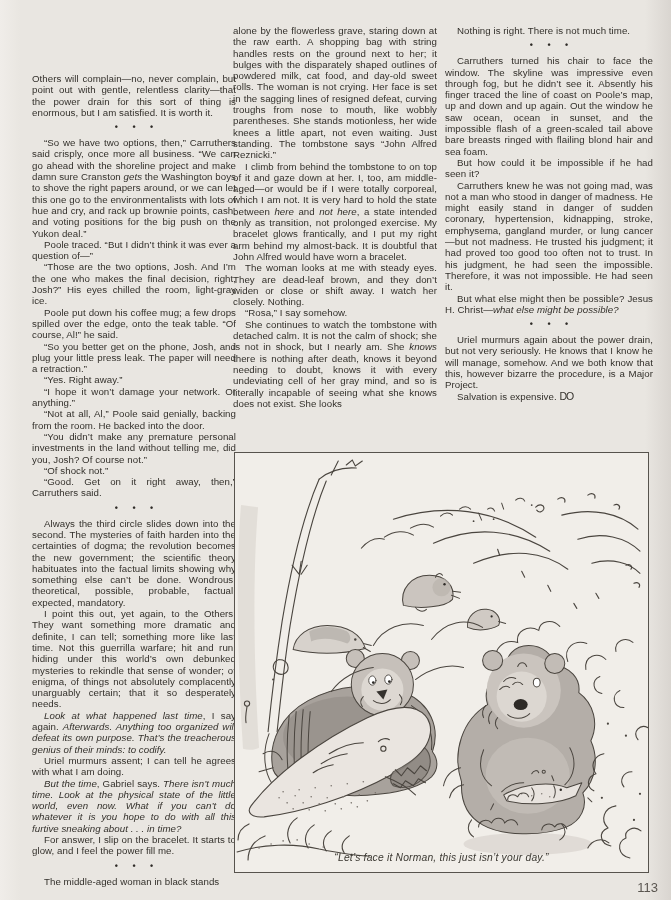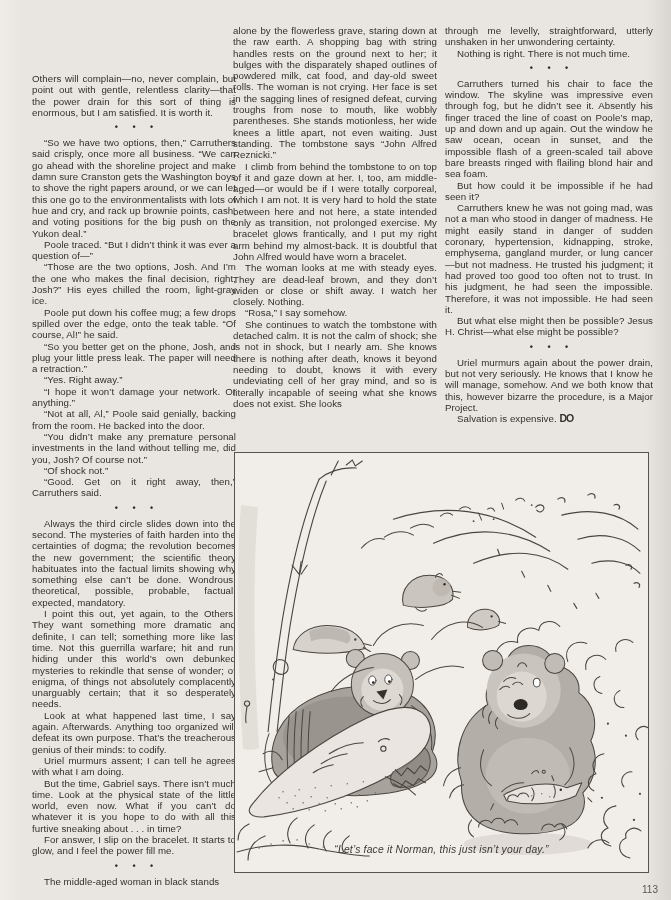--- a/index.html
+++ b/index.html
@@ -11,37 +11,37 @@
   .column{
     position:absolute;top:25px;width:204px;
     font-size:9.7px;line-height:11.3px;text-align:justify;
     overflow:hidden;letter-spacing:0.05px;
   }
   #col-0{left:32px;height:868px;margin-top:48px;}
   #col-1{left:233px;height:422px;}
   #col-2{left:445px;height:424px;width:208px;}
   p.para{margin:0;}
   p.indent{text-indent:12px;}
-  .it{}
-  .endmark{font-weight:bold;letter-spacing:-1px;font-size:10.5px;}
+  .it{font-style:italic;}
+  .endmark{font-weight:normal;letter-spacing:-1px;font-size:10.5px;}
   .sep{
     text-align:center;letter-spacing:6px;padding-left:6px;
     font-size:9px;line-height:11px;margin:4px 0;color:#2e2b27;font-weight:bold;
   }
   .cartoon-box{
     position:absolute;left:234px;top:452px;width:415px;height:421px;
     border:1.5px solid #57534d;background:#f1eee9;box-sizing:border-box;
   }
   .cartoon-box svg{position:absolute;left:0;top:0;width:100%;height:100%;}
   .caption{
-    position:absolute;left:0;right:0;bottom:17px;text-align:center;
+    position:absolute;left:0;right:0;bottom:9px;text-align:center;
     font-style:italic;font-size:10.3px;color:#3a3731;letter-spacing:0.2px;
   }
   .page-number{
-    position:absolute;right:13px;bottom:5px;font-size:10px;color:#5a5650;margin-top:42px;
+    position:absolute;right:13px;bottom:5px;font-size:13px;color:#5a5650;margin-top:42px;
   }
 </style>
 </head>
 <body>
 
 <div class="column" id="col-0">
     <p class="para"><span>Others will complain—no, never complain, but point out with gentle, relentless clarity—that the power drain for this sort of thing is enormous, but I am satisfied. It is worth it.</span></p>
     <div class="sep">• • •</div>
     <p class="para indent"><span>“So we have two options, then,” Carruthers said crisply, once more all business. “We can go ahead with the shoreline project and make damn sure Cranston </span><span class="it">gets</span><span> the Washington boys to shove the right papers around, or we can let this one go to the environmentalists with lots of hue and cry, and rack up brownie points, cash, and voting positions for the big push on the Yukon deal.”</span></p>
     <p class="para indent"><span>Poole traced. “But I didn’t think it was ever a question of—”</span></p>
@@ -65,21 +65,20 @@
     <p class="para indent"><span>The middle-aged woman in black stands</span></p>
   </div>
 <div class="column" id="col-1">
     <p class="para"><span>alone by the flowerless grave, staring down at the raw earth. A shopping bag with string handles rests on the ground next to her; it bulges with the disparately shaped outlines of powdered milk, cat food, and day-old sweet rolls. The woman is not crying. Her face is set in the sagging lines of resigned defeat, curving troughs from nose to mouth, like wobbly parentheses. She stands motionless, her wide knees a little apart, not even waiting. Just standing. The tombstone says “John Alfred Reznicki.”</span></p>
     <p class="para indent"><span>I climb from behind the tombstone to on top of it and gaze down at her. I, too, am middle-aged—or would be if I were totally corporeal, which I am not. It is very hard to hold the state between </span><span class="it">here</span><span> and </span><span class="it">not here</span><span>, a state intended only as transition, not prolonged exercise. My bracelet glows frantically, and I put my right arm behind my almost-back. It is doubtful that John Alfred would have worn a bracelet.</span></p>
     <p class="para indent"><span>The woman looks at me with steady eyes. They are dead-leaf brown, and they don’t widen or close or shift away. I watch her closely. Nothing.</span></p>
     <p class="para indent"><span>“Rosa,” I say somehow.</span></p>
     <p class="para indent"><span>She continues to watch the tombstone with detached calm. It is not the calm of shock; she is not in shock, but I nearly am. She </span><span class="it">knows</span><span> there is nothing after death, knows it beyond needing to doubt, knows it with every undeviating cell of her gray mind, and so is literally incapable of seeing what she knows does not exist. She looks</span></p>
   </div>
 <div class="column" id="col-2">
-    <p class="para"><span>through me levelly, straightforward, utterly unshaken in her unwondering certainty.</span></p>
     <p class="para indent"><span>Nothing is right. There is not much time.</span></p>
     <div class="sep">• • •</div>
     <p class="para indent"><span>Carruthers turned his chair to face the window. The skyline was impressive even through fog, but he didn’t see it. Absently his finger traced the line of coast on Poole’s map, up and down and up again. Out the window he saw ocean, ocean in sunset, and the impossible flash of a green-scaled tail above bare breasts ringed with flailing blond hair and sea foam.</span></p>
     <p class="para indent"><span>But how could it be impossible if he had seen it?</span></p>
     <p class="para indent"><span>Carruthers knew he was not going mad, was not a man who stood in danger of madness. He might easily stand in danger of sudden coronary, hypertension, kidnapping, stroke, emphysema, gangland murder, or lung cancer—but not madness. He trusted his judgment; it had proved too good too often not to trust. In his judgment, he had seen the impossible. Therefore, it was not impossible. He had seen it.</span></p>
     <p class="para indent"><span>But what else might then be possible? Jesus H. Christ—</span><span class="it">what else might be possible?</span></p>
     <div class="sep">• • •</div>
     <p class="para indent"><span>Uriel murmurs again about the power drain, but not very seriously. He knows that I know he will manage, somehow. And we both know that this, however bizarre the procedure, is a Major Project.</span></p>
     <p class="para indent"><span>Salvation is expensive. </span><span class="endmark">DO</span></p>
   </div>

